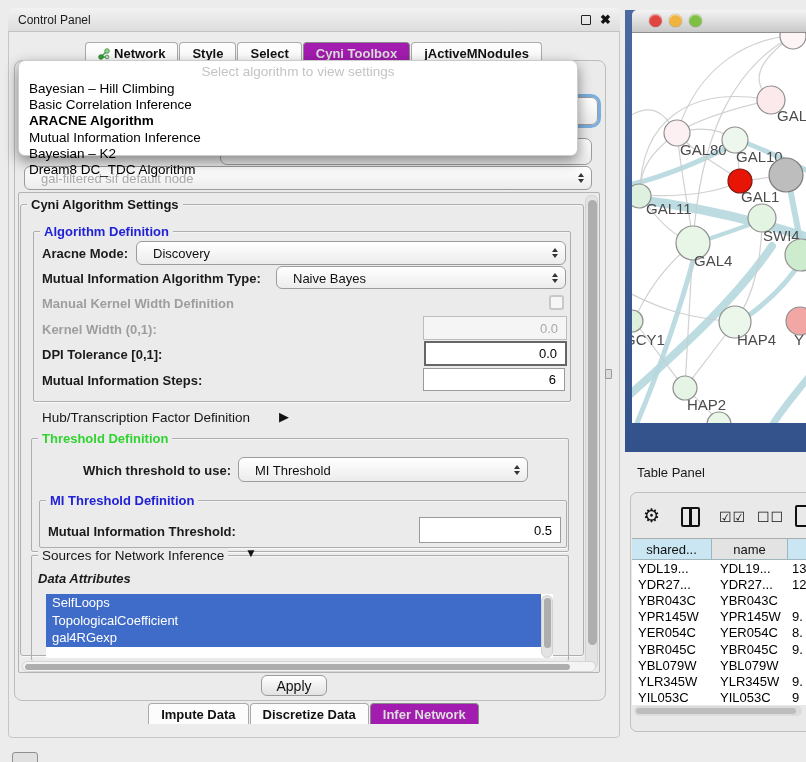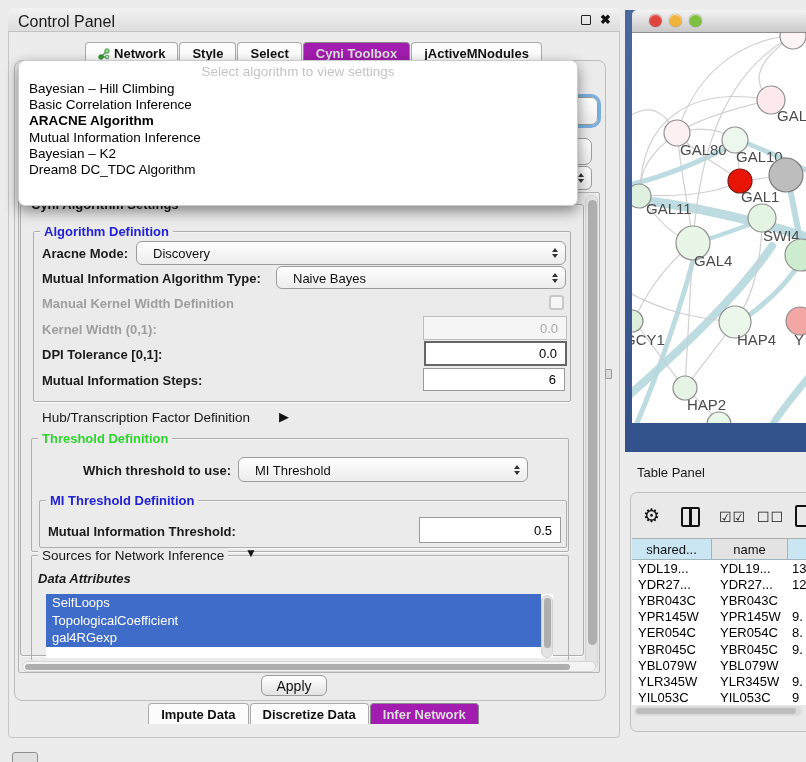--- a/index.html
+++ b/index.html
@@ -10,21 +10,21 @@
     -webkit-font-smoothing:antialiased;
   }
   .abs { position:absolute; }
 
   
   .cp-window { left:8px; top:8px; width:612px; height:730px;
     background:#ececec; border:1px solid #c6c6c6; border-radius:4px; }
   .cp-titlebar { left:8px; top:8px; width:612px; height:24px;
     background:linear-gradient(#f2f2f2,#dddddd); border-bottom:1px solid #c2c2c2;
     border-radius:4px 4px 0 0; }
-  .cp-title { position:absolute; left:10px; top:5px; font-size:16px; color:#1a1a1a; }
+  .cp-title { position:absolute; left:10px; top:5px; font-size:12px; color:#1a1a1a; }
   .float-icon { position:absolute; right:29px; top:7px; width:10px; height:10px;
     border:1.6px solid #222; border-radius:1px; }
   .close-icon { position:absolute; right:9px; top:4px; font-size:13px; font-weight:bold; color:#111; cursor:default; }
 
   
   .cp-tabs { left:8px; top:42px; width:612px; height:21px;
     display:flex; justify-content:center; align-items:flex-end; }
   .cp-tab { height:21px; padding:3px 12px 2px 12px; background:#fcfcfc;
     border:1px solid #ababab; border-bottom:none; border-radius:4px 4px 0 0;
     font-size:13px; font-weight:bold; color:#111; margin-right:1px;
@@ -85,21 +85,21 @@
     color:#ffffff; font-size:13px; padding-left:6px; white-space:nowrap; }
 
   
   .apply-btn { position:absolute; left:261px; top:675px; width:66px; height:21px;
     background:linear-gradient(#ffffff,#e2e2e2); border:1px solid #9a9a9a; border-radius:6px;
     font-size:14px; color:#111; display:flex; align-items:center; justify-content:center; }
   .cp-bottom-tabs { left:8px; top:703px; width:612px; height:22px;
     display:flex; justify-content:center; align-items:flex-start; }
 
   
-  .popup { left:18px; top:60px; width:560px; height:146px; background:#ffffff;
+  .popup { left:18px; top:60px; width:560px; height:96px; background:#ffffff;
     border:1px solid #cccccc; border-radius:7px;
     box-shadow:0 5px 14px rgba(0,0,0,.45); z-index:50; }
   .popup-placeholder { margin-top:3px; text-align:center; font-size:13.5px; color:#c4c4c4; }
   .popup-items { margin-top:2px; }
   .popup-item { height:16.2px; line-height:16.2px; padding-left:10px;
     font-size:13.5px; color:#000; white-space:nowrap; }
   .popup-item.bold { font-weight:bold; }
 
   
   .bg-frag { position:absolute; z-index:5; }

